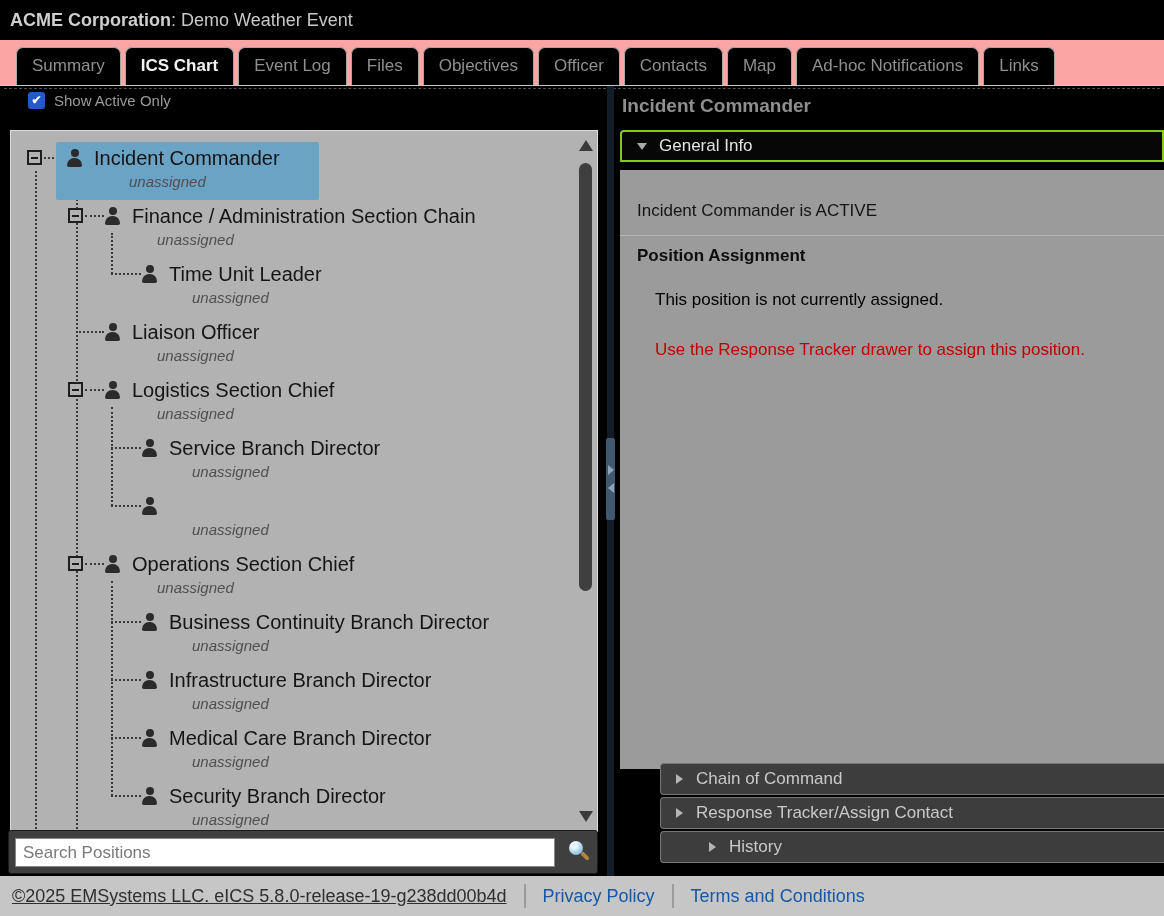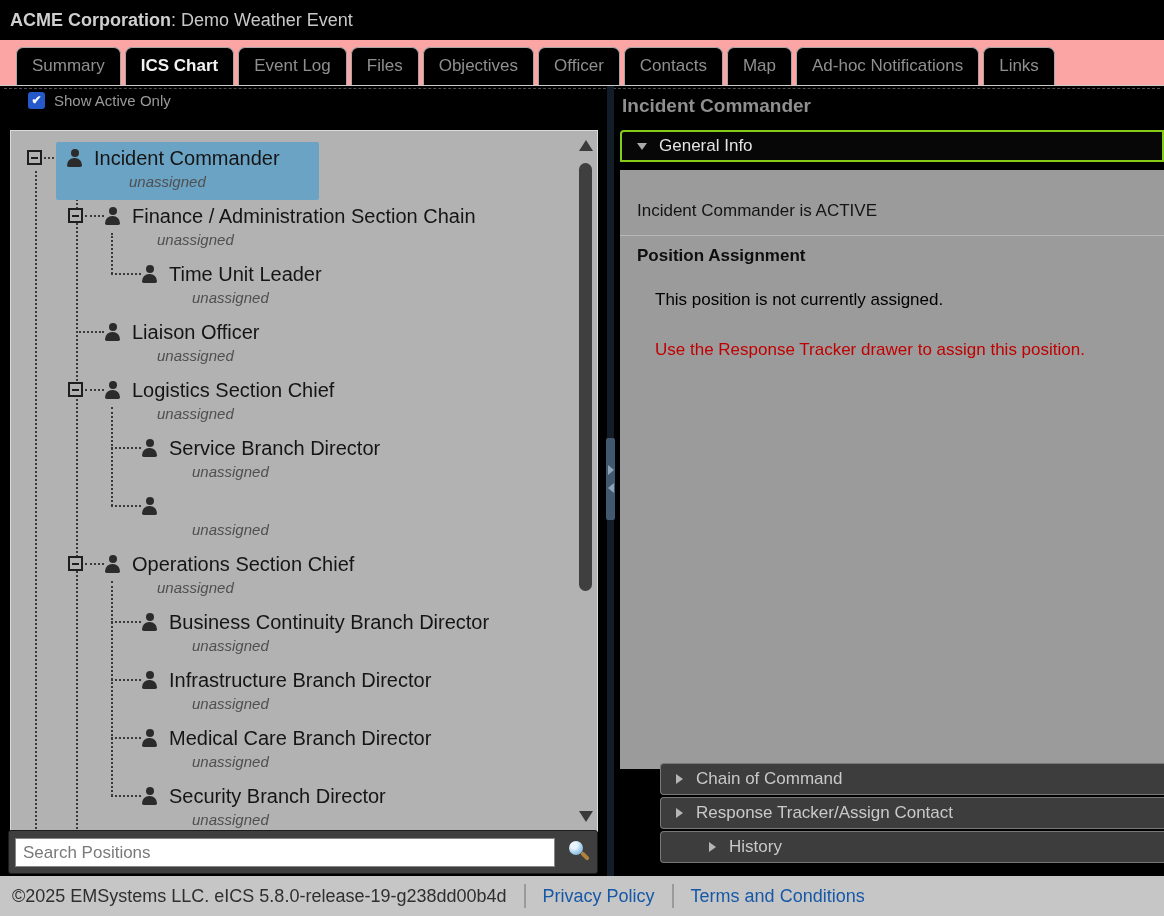--- a/index.html
+++ b/index.html
@@ -124,21 +124,21 @@
     border:1px solid #787878; border-right:none; border-radius:4px 0 0 4px;
     display:flex; align-items:center; padding-left:15px; cursor:pointer;margin-left:40px; }
   .acc-closed .tri-right { width:0; height:0; border-top:5.5px solid transparent;
     border-bottom:5.5px solid transparent; border-left:7px solid #b5b5b5; margin-right:13px; }
   .acc-closed .acc-lbl { color:#c9c9c9; font-size:17px; }
   .acc-c1 { top:677px; } .acc-c2 { top:711px; } .acc-c3 { top:745px;padding-left:48px; }
 
   
   .footer { position:absolute; left:0; bottom:0; width:100%; height:40px; background:#c6c6c6;
     display:flex; align-items:center; padding-left:12px; }
-  .footer .copyright { font-size:18px; color:#2f2f2f; }
+  .footer .copyright { font-size:18px; color:#2f2f2f;text-decoration:underline; }
   .fdiv { width:2px; height:24px; background:#9a9a9a; margin:0 17px; }
   .flink { font-size:18px; color:#1658a7; cursor:pointer; text-decoration:none; }
 </style>
 </head>
 <body>
 
 <div class="topbar">
   <div class="title"><b>ACME Corporation</b><span>: Demo Weather Event</span></div>
 </div>
 

